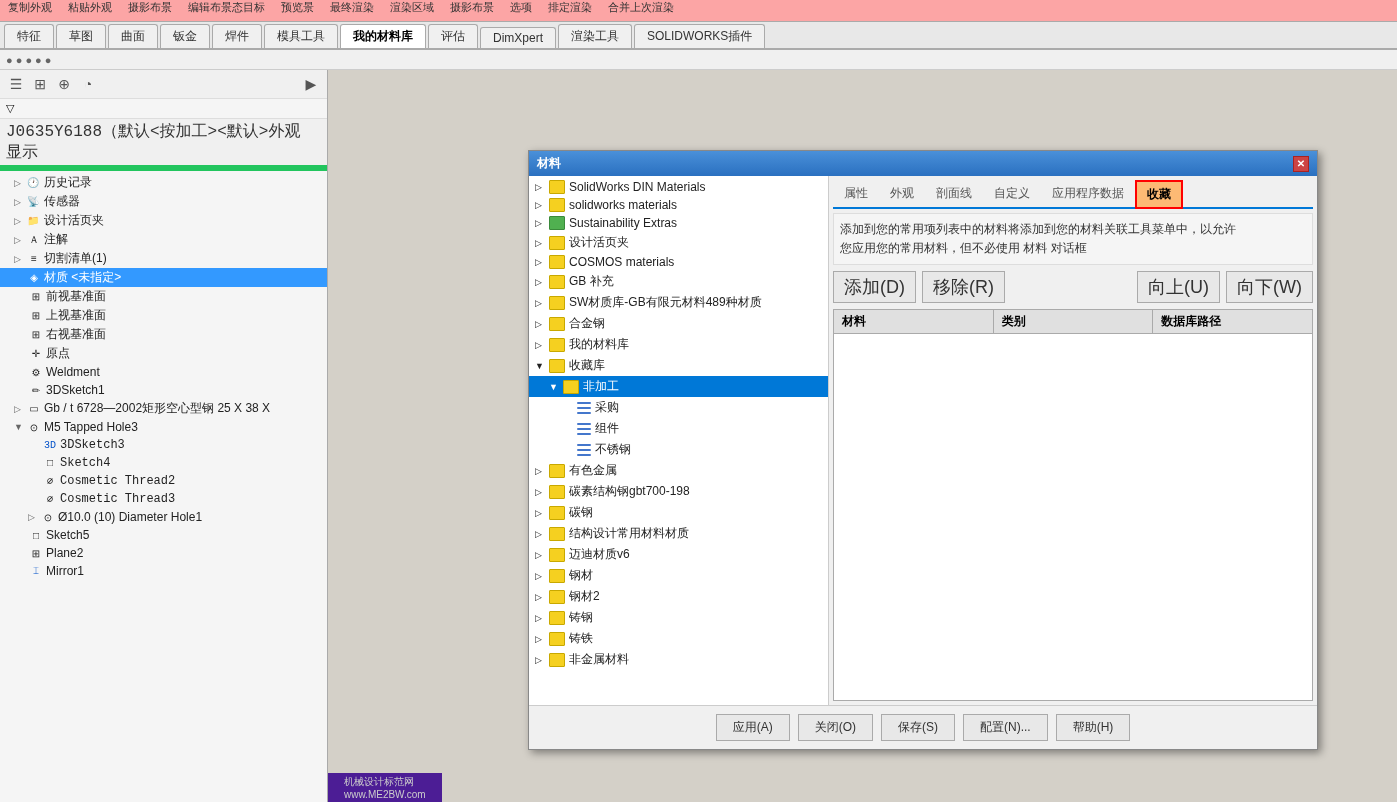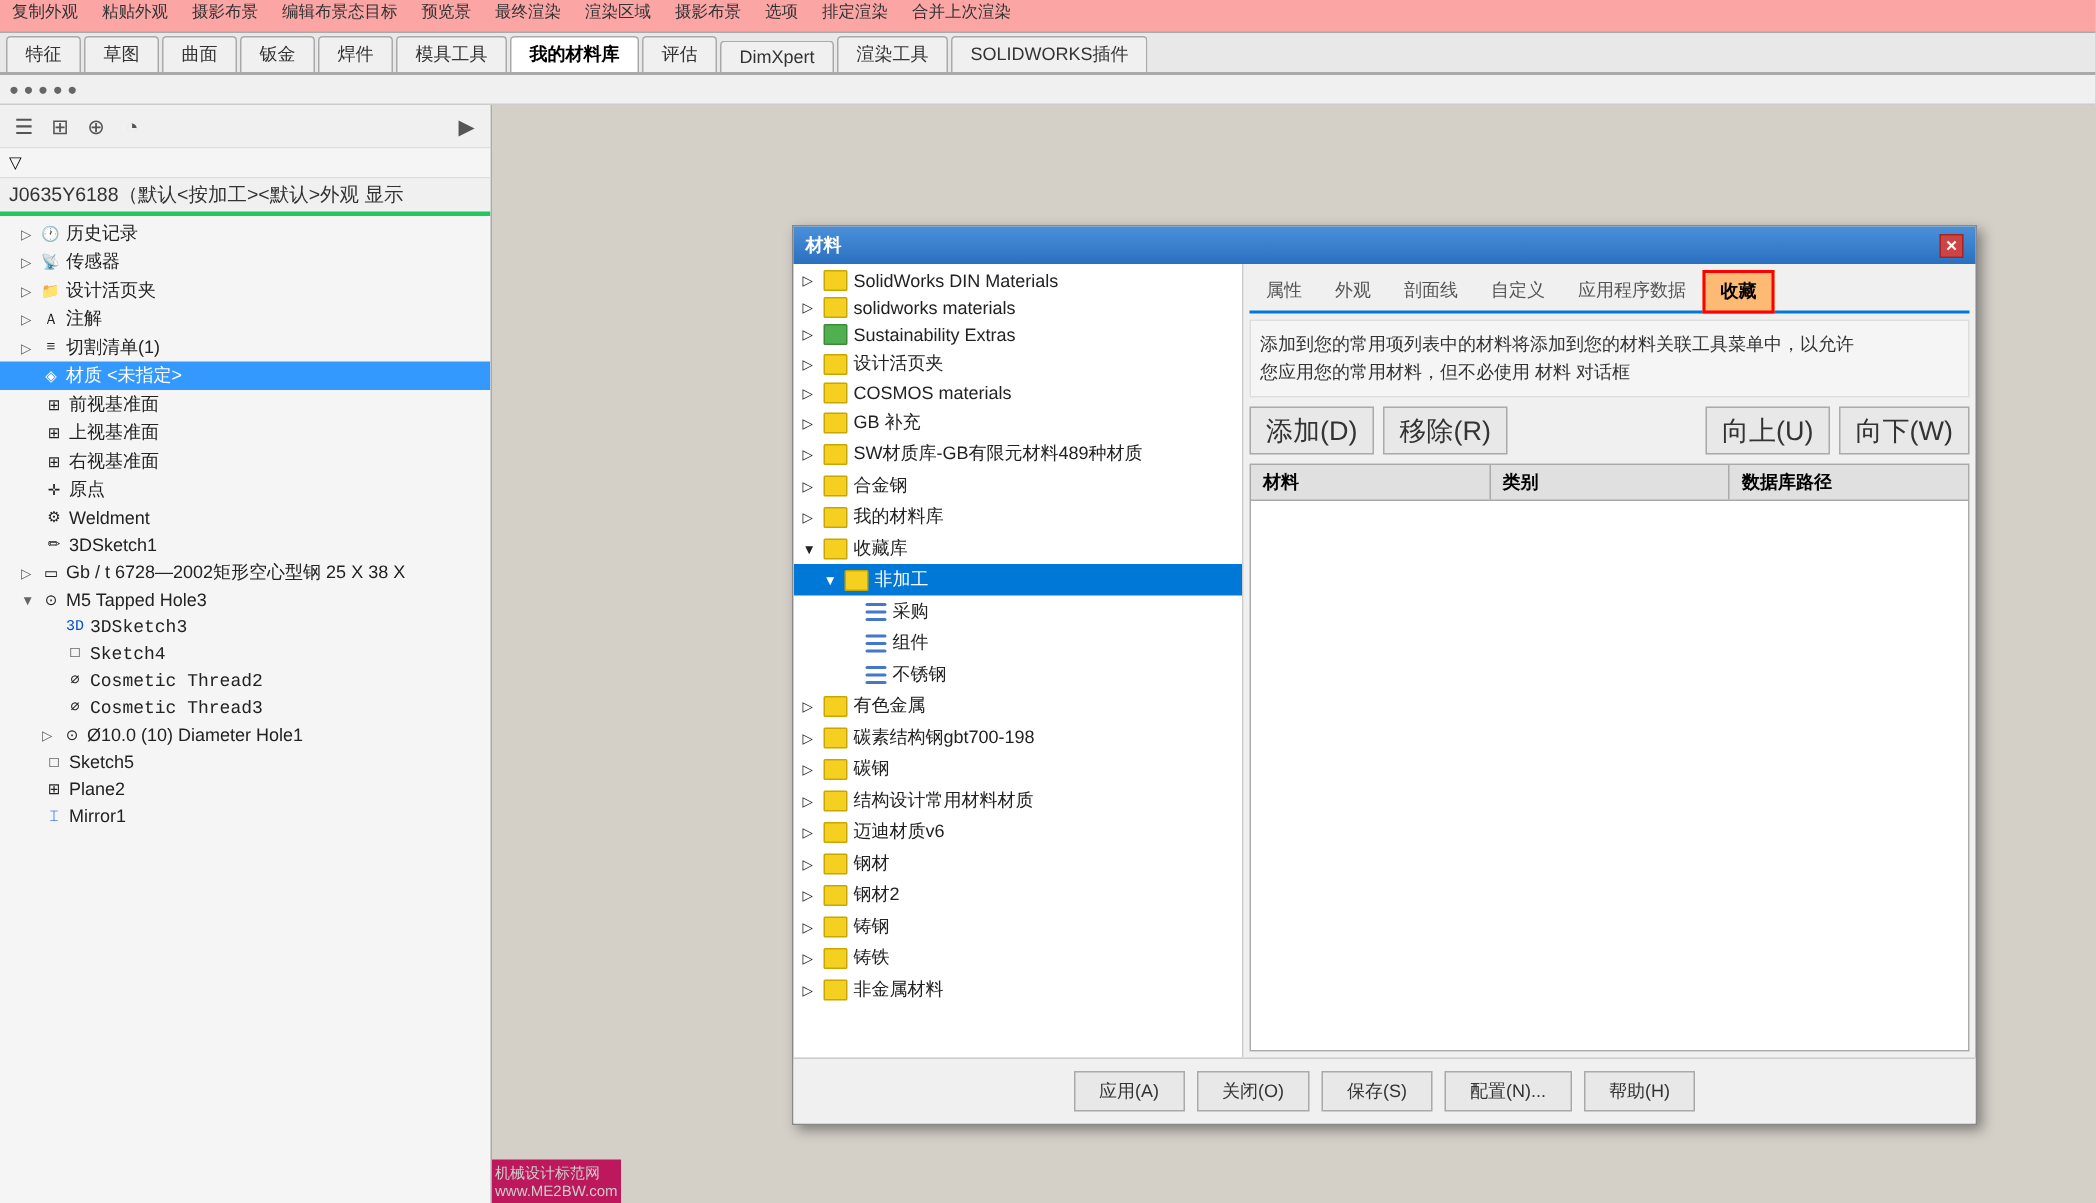--- a/index.html
+++ b/index.html
@@ -102,24 +102,25 @@
     .filter-row {
       padding: 3px 6px;
       background: #f5f5f5;
       border-bottom: 1px solid #ddd;
       display: flex;
       align-items: center;
       font-size: 11px;
     }
     .part-header {
       padding: 2px 6px;
-      font-size: 13px;
+      font-size: 16px;
       color: #333;
       background: #f0f0f0;
-      border-bottom: 3px solid #22c55e;
+      border-bottom: 6px solid #22c55e;
+      font-family: Liberation Mono, monospace;
     }
     .tree-area {
       flex: 1;
       overflow-y: auto;
       padding: 2px 0;
     }
     .tree-item {
       display: flex;
       align-items: center;
       padding: 1px 4px;
@@ -357,24 +358,24 @@
       cursor: pointer;
       color: #333;
       min-width: 60px;
     }
 
     
     .watermark {
       position: absolute;
       bottom: 0;
       left: 0;
-      background: #be185d;
+      background: #4c1d95;
       color: #ccc;
       font-size: 10px;
-      padding: 2px 2px;
+      padding: 2px 16px;
     }
   </style>
 </head>
 <body>
 
 <div class="top-toolbar">
   <span class="toolbar-btn">复制外观</span>
   <span class="toolbar-btn">粘贴外观</span>
   <span class="toolbar-btn">摄影布景</span>
   <span class="toolbar-btn">编辑布景态目标</span>

